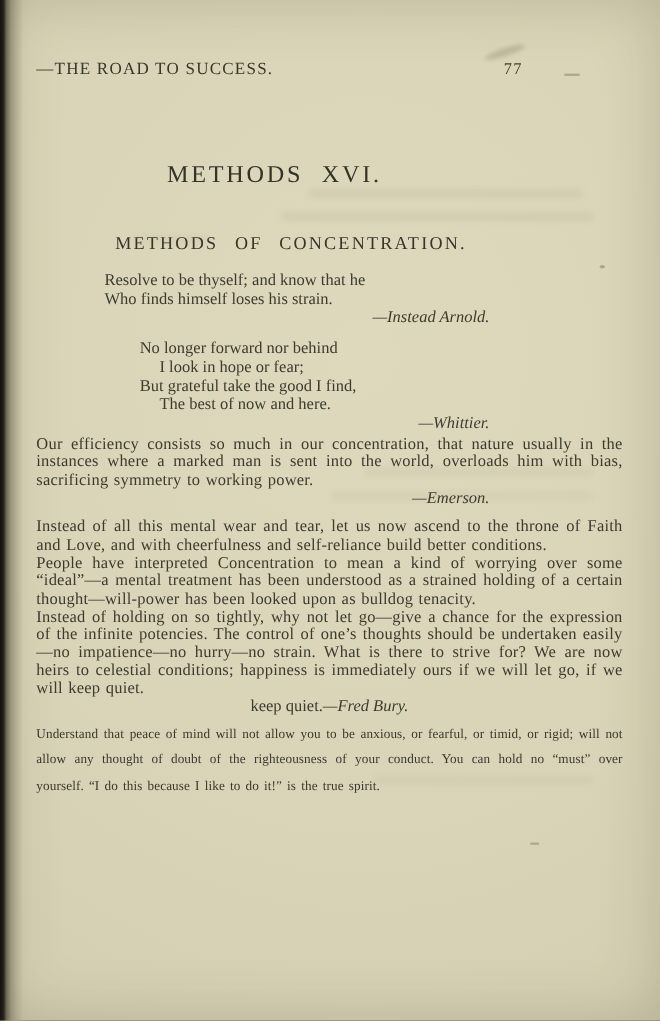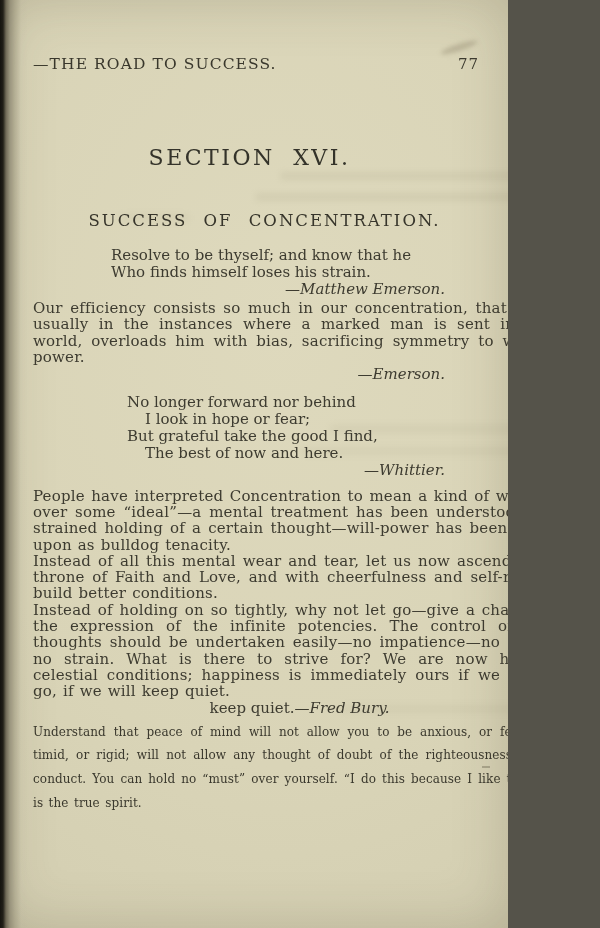--- a/index.html
+++ b/index.html
@@ -3,25 +3,26 @@
 <meta charset="utf-8">
 <style>
   * { margin: 0; padding: 0; box-sizing: border-box; }
   html, body { width: 600px; height: 928px; }
   body {
     font-family: "DejaVu Serif", "Liberation Serif", serif;
     background: #55534a;
   }
   .page {
     position: relative;
-    width: 508px; height: 928px;
+    width: 600px; height: 928px;
     overflow: hidden;
     background: radial-gradient(ellipse 130% 95% at 55% 35%,
                 #ded9bd 0%, #d9d4b7 50%, #d2cdb0 85%, #cbc6a9 100%);
     color: #3d3b30;
+    font-family: Liberation Serif, serif;
   }
   .vignette {
     position: absolute; inset: 0; pointer-events: none;
     box-shadow: inset 0 0 55px rgba(72, 66, 42, 0.22);
   }
   .binding {
     position: absolute; left: 0; top: 0; bottom: 0; width: 28px;
     background: linear-gradient(to right,
       #0e0e0c 0px, #1d1c17 3px, #75705d 6px, #a39e87 10px,
       #bdb89d 15px, rgba(205,200,175,0.25) 21px, rgba(205,200,175,0) 28px);
@@ -44,21 +45,21 @@
     letter-spacing: 2.5px; word-spacing: 9px; color: #34332a;
   }
   .chapter-title {
     margin-top: 41px; padding-right: 70px;
     text-align: center; font-weight: normal;
     font-size: 16.5px; line-height: 19px;
     letter-spacing: 2px; word-spacing: 9px; color: #37352b;
   }
   .epigraph { font-size: 15px; line-height: 17px; }
   .ep-arnold { margin-top: 17px; }
-  .ep-arnold .ep-lines { margin-left: 78px; }
+  .ep-arnold .ep-lines { margin-left: 62px; }
   .ep-whittier { margin-top: 11px; }
   .ep-whittier .ep-lines { margin-left: 94px; }
   .ep-line-indent { margin-left: 18px; }
   .attr-line { text-align: right; padding-right: 121px; }
   .attr { font-style: italic; }
   .ep-emerson { margin-top: 2px; }
   .ep-emerson .ep-text {
     font-size: 15px; line-height: 16.3px;
     text-align: justify; word-spacing: 1px; letter-spacing: 0.2px;
   }
@@ -116,56 +117,56 @@
   <div class="speck s2"></div>
   <div class="speck s3"></div>
 
   <div class="content">
 
     <div class="running-head-row">
       <span class="running-head">—THE ROAD TO SUCCESS.</span>
       <span class="page-number">77</span>
     </div>
 
-    <h1 class="section-title">SECTION XVI.</h1>
+    <h1 class="section-title">METHODS XVI.</h1>
 
-    <h2 class="chapter-title">SUCCESS OF CONCENTRATION.</h2>
+    <h2 class="chapter-title">METHODS OF CONCENTRATION.</h2>
 
     <div class="epigraph ep-arnold">
       <div class="ep-lines">
         <div>Resolve to be thyself; and know that he</div>
         <div>Who finds himself loses his strain.</div>
       </div>
       <div class="attr-line">
-        <span class="attr">—Matthew Emerson.</span>
-      </div>
-    </div>
-
-    <div class="epigraph ep-emerson">
-      <div class="ep-text">Our efficiency consists so much in our concentration, that nature usually in the instances where a marked man is sent into the world, overloads him with bias, sacrificing symmetry to working power.</div>
-      <div class="attr-line">
-        <span class="attr">—Emerson.</span>
+        <span class="attr">—Instead Arnold.</span>
       </div>
     </div>
 
     <div class="epigraph ep-whittier">
       <div class="ep-lines">
         <div>No longer forward nor behind</div>
         <div class="ep-line-indent">I look in hope or fear;</div>
         <div>But grateful take the good I find,</div>
         <div class="ep-line-indent">The best of now and here.</div>
       </div>
       <div class="attr-line">
         <span class="attr">—Whittier.</span>
       </div>
     </div>
 
+    <div class="epigraph ep-emerson">
+      <div class="ep-text">Our efficiency consists so much in our concentration, that nature usually in the instances where a marked man is sent into the world, overloads him with bias, sacrificing symmetry to working power.</div>
+      <div class="attr-line">
+        <span class="attr">—Emerson.</span>
+      </div>
+    </div>
+
     <div class="body-block">
+      <div class="body-par">Instead of all this mental wear and tear, let us now ascend to the throne of Faith and Love, and with cheerfulness and self-reliance build better conditions.</div>
       <div class="body-par">People have interpreted Concentration to mean a kind of worrying over some “ideal”—a mental treatment has been understood as a strained holding of a certain thought—will-power has been looked upon as bulldog tenacity.</div>
-      <div class="body-par">Instead of all this mental wear and tear, let us now ascend to the throne of Faith and Love, and with cheerfulness and self-reliance build better conditions.</div>
       <div class="body-par">Instead of holding on so tightly, why not let go—give a chance for the expression of the infinite potencies.  The control of one’s thoughts should be undertaken easily—no impatience—no hurry—no strain.  What is there to strive for?  We are now heirs to celestial conditions; happiness is immediately ours if we will let go, if we will keep quiet.</div>
       <div class="repeated-line">
         <span>keep quiet.</span><span class="attr">—Fred Bury.</span>
       </div>
     </div>
 
     <div class="closing-par">Understand that peace of mind will not allow you to be anxious, or fearful, or timid, or rigid; will not allow any thought of doubt of the righteousness of your conduct.  You can hold no “must” over yourself.  “I do this because I like to do it!” is the true spirit.</div>
 
   </div>
 

